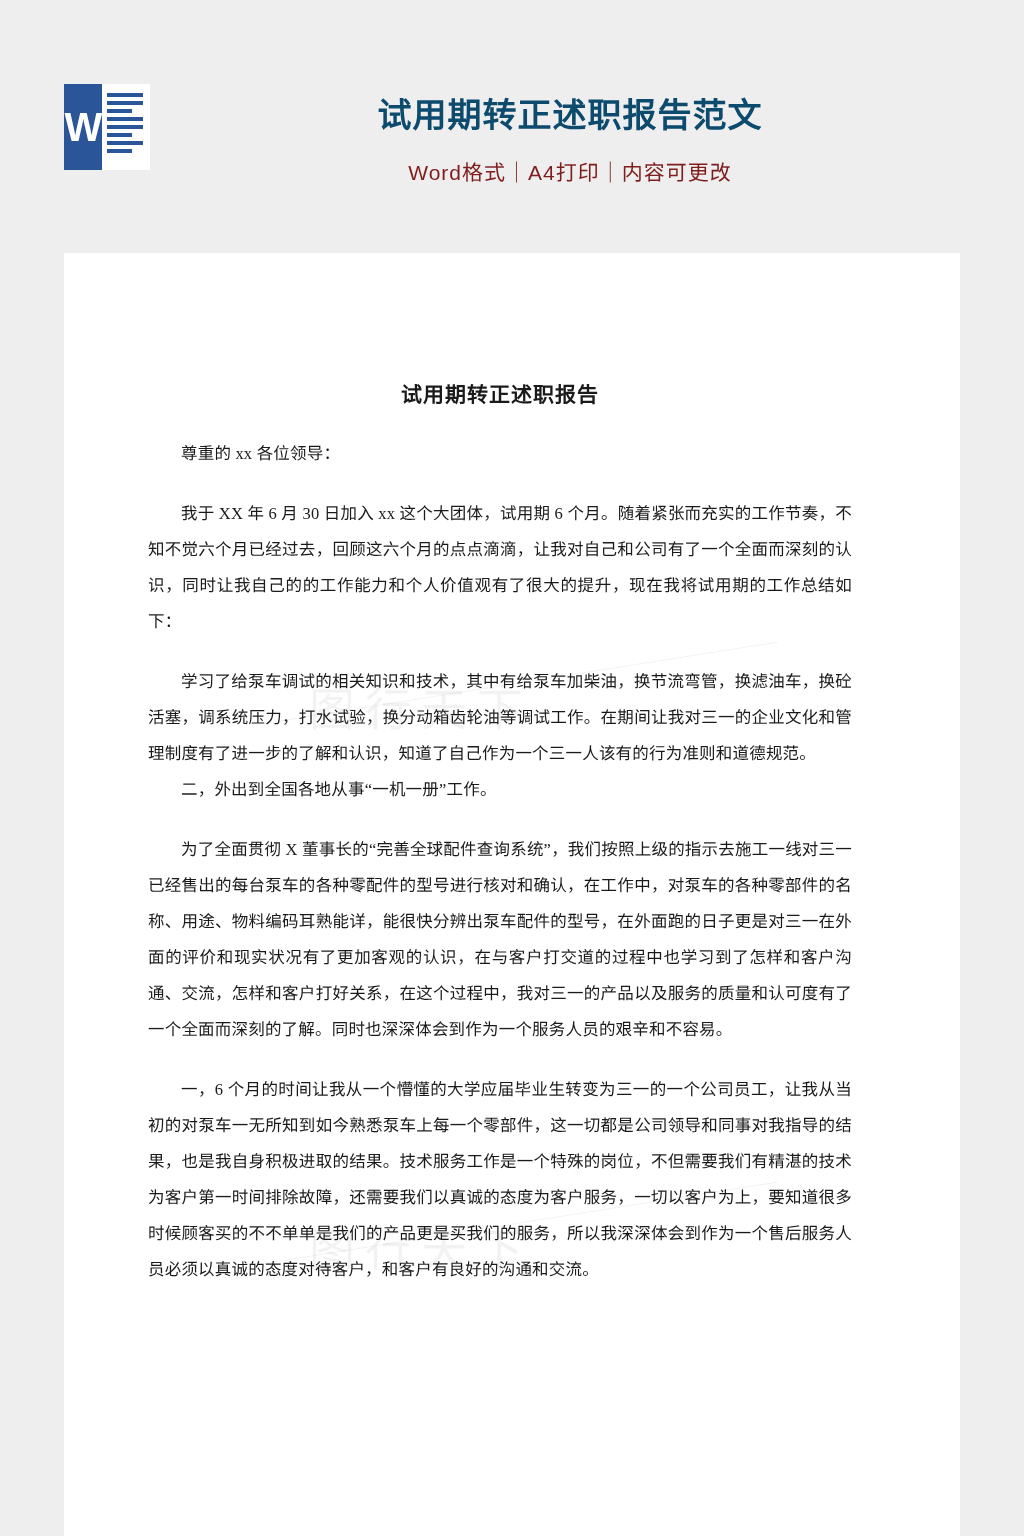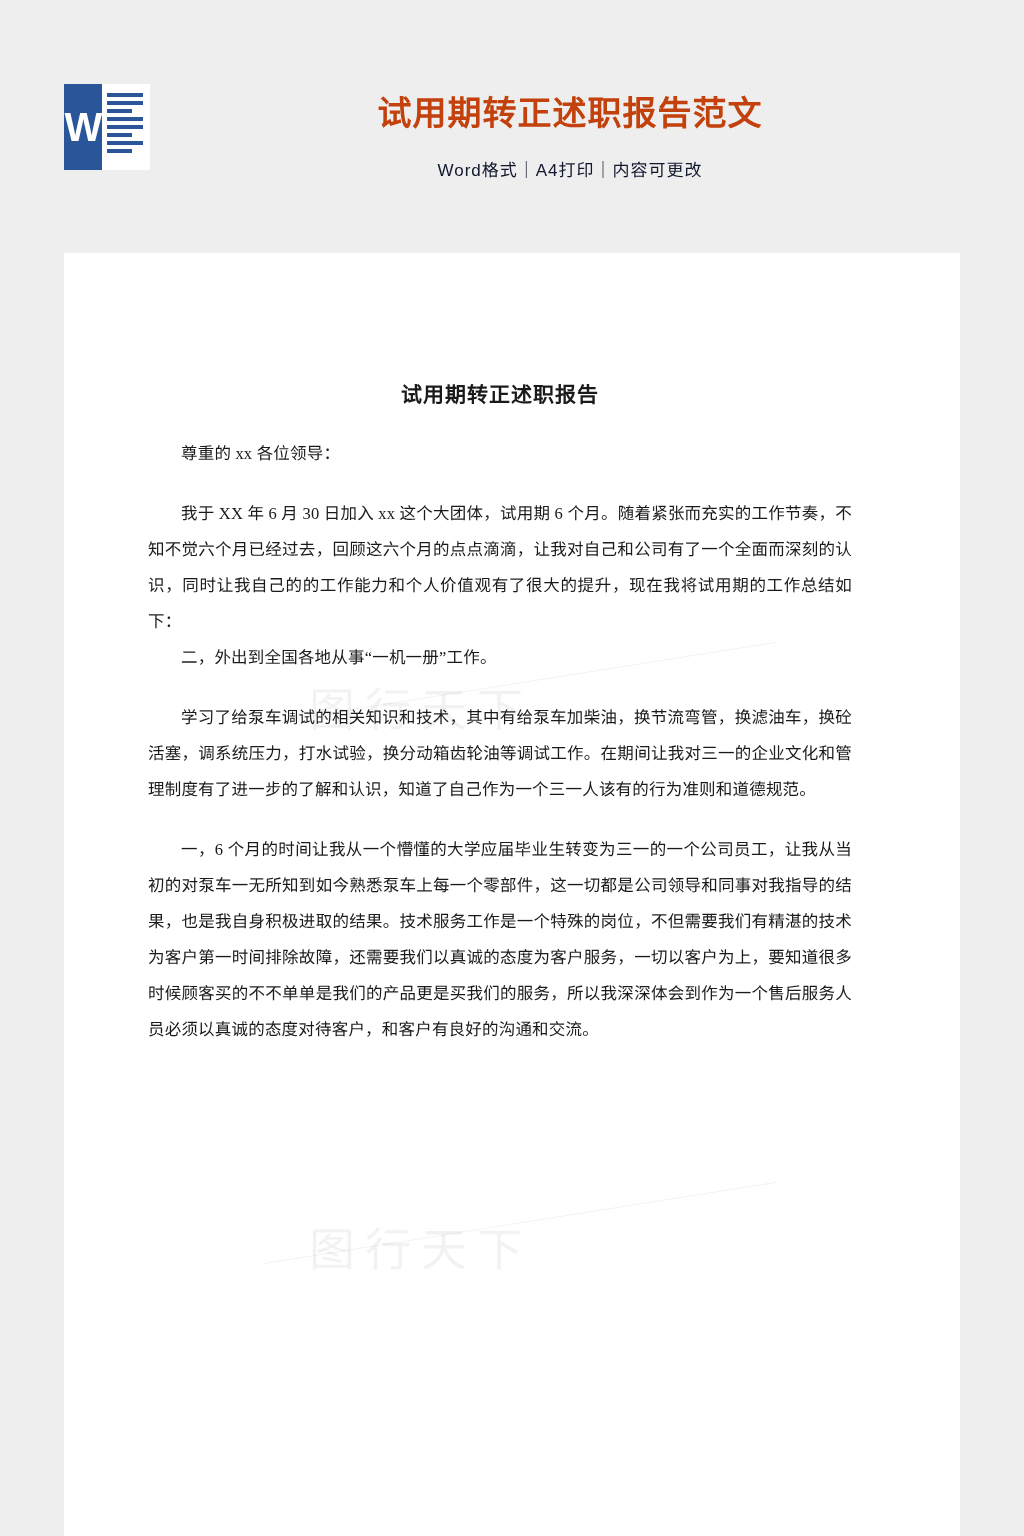--- a/index.html
+++ b/index.html
@@ -62,32 +62,32 @@
   .word-logo .logo-right .line.short { width: 70%; }
 
   .header-titles {
     position: absolute;
     left: 180px;
     top: 92px;
     width: 780px;
     text-align: center;
   }
   .header-title {
-    font-family: Liberation Mono, monospace;
+    font-family: Liberation Serif, serif;
     font-size: 34px;
     font-weight: bold;
-    color: #c2410c;
+    color: #0c4a6e;
     letter-spacing: 1px;
     line-height: 48px;
     margin: 0;
   }
   .header-sub {
     font-family: "Liberation Sans", sans-serif;
-    font-size: 17px;
-    color: #0f172a;
+    font-size: 21px;
+    color: #7f1d1d;
     letter-spacing: 1px;
     margin-top: 16px;
   }
 
   
   .page-sheet {
     position: absolute;
     left: 64px;
     top: 253px;
     width: 896px;
@@ -186,17 +186,18 @@
     <span class="wm2">图行天下</span>
     <div class="wm-line wm-line-a"></div>
     <div class="wm-line wm-line-b"></div>
   </div>
 
   <div class="doc-body">
     <div class="doc-title">试用期转正述职报告</div>
 
     <p class="para indent">尊重的 xx 各位领导：</p>
     <p class="para indent">我于 XX 年 6 月 30 日加入 xx 这个大团体，试用期 6 个月。随着紧张而充实的工作节奏，不知不觉六个月已经过去，回顾这六个月的点点滴滴，让我对自己和公司有了一个全面而深刻的认识，同时让我自己的的工作能力和个人价值观有了很大的提升，现在我将试用期的工作总结如下：</p>
+    <p class="para indent">学习了给泵车调试的相关知识和技术，其中有给泵车加柴油，换节流弯管，换滤油车，换砼活塞，调系统压力，打水试验，换分动箱齿轮油等调试工作。在期间让我对三一的企业文化和管理制度有了进一步的了解和认识，知道了自己作为一个三一人该有的行为准则和道德规范。</p>
     <p class="para indent-label">二，外出到全国各地从事“一机一册”工作。</p>
-    <p class="para indent">学习了给泵车调试的相关知识和技术，其中有给泵车加柴油，换节流弯管，换滤油车，换砼活塞，调系统压力，打水试验，换分动箱齿轮油等调试工作。在期间让我对三一的企业文化和管理制度有了进一步的了解和认识，知道了自己作为一个三一人该有的行为准则和道德规范。</p>
+    <p class="para indent">为了全面贯彻 X 董事长的“完善全球配件查询系统”，我们按照上级的指示去施工一线对三一已经售出的每台泵车的各种零配件的型号进行核对和确认，在工作中，对泵车的各种零部件的名称、用途、物料编码耳熟能详，能很快分辨出泵车配件的型号，在外面跑的日子更是对三一在外面的评价和现实状况有了更加客观的认识，在与客户打交道的过程中也学习到了怎样和客户沟通、交流，怎样和客户打好关系，在这个过程中，我对三一的产品以及服务的质量和认可度有了一个全面而深刻的了解。同时也深深体会到作为一个服务人员的艰辛和不容易。</p>
     <p class="para indent">一，6 个月的时间让我从一个懵懂的大学应届毕业生转变为三一的一个公司员工，让我从当初的对泵车一无所知到如今熟悉泵车上每一个零部件，这一切都是公司领导和同事对我指导的结果，也是我自身积极进取的结果。技术服务工作是一个特殊的岗位，不但需要我们有精湛的技术为客户第一时间排除故障，还需要我们以真诚的态度为客户服务，一切以客户为上，要知道很多时候顾客买的不不单单是我们的产品更是买我们的服务，所以我深深体会到作为一个售后服务人员必须以真诚的态度对待客户，和客户有良好的沟通和交流。</p>
   </div>
 </div>
 
 </body></html>

